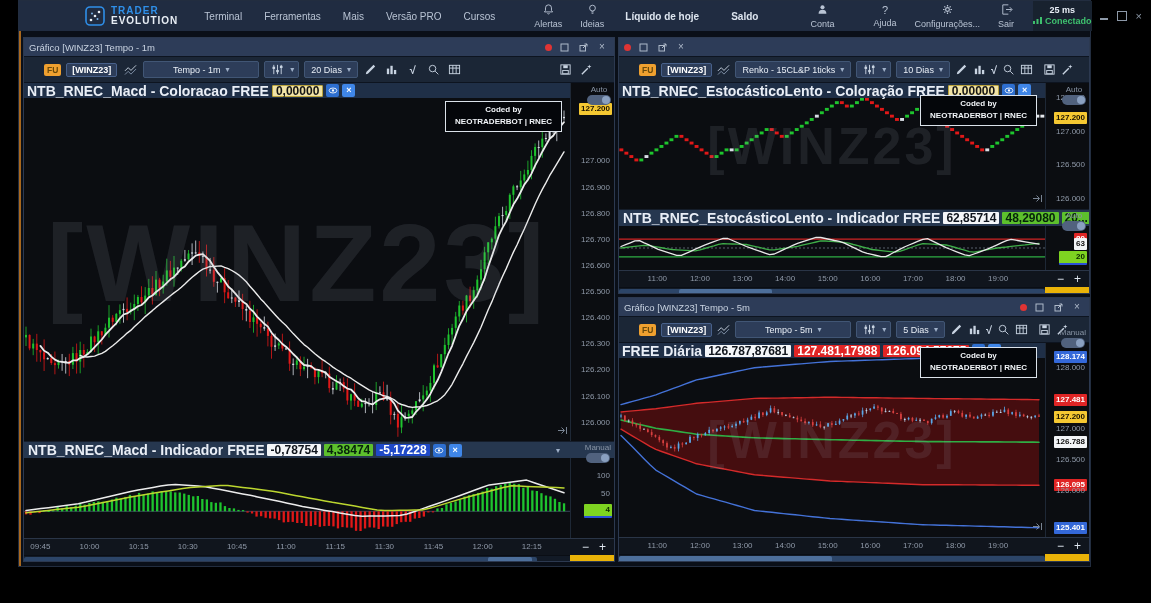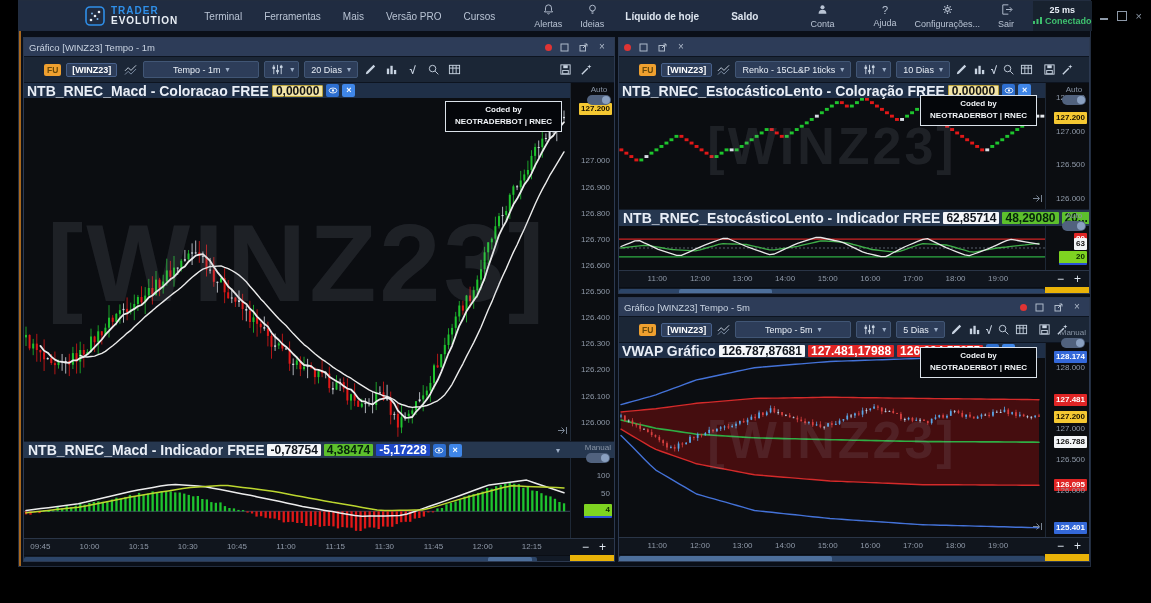--- a/index.html
+++ b/index.html
@@ -1362,21 +1362,21 @@
               <line x1="408.5" y1="72.3374416831453" x2="408.5" y2="75.3" stroke="#bcd2ea" stroke-width="0.8"></line>
               <rect x="407.6" y="73.2" width="1.7" height="1.0" fill="#bcd2ea"></rect>
               <line x1="412.3" y1="73.14708977597846" x2="412.3" y2="76.4" stroke="#bcd2ea" stroke-width="0.8"></line>
               <rect x="411.5" y="73.8" width="1.7" height="1.0" fill="#bcd2ea"></rect>
               <line x1="416.2" y1="72.48149423967224" x2="416.2" y2="75.2" stroke="#5aa7e8" stroke-width="0.8"></line>
               <rect x="415.3" y="72.5" width="1.7" height="1.6" fill="#5aa7e8"></rect>
               <line x1="420.0" y1="70.82341419717989" x2="420.0" y2="73.9" stroke="#d84040" stroke-width="0.8"></line>
               <rect x="419.1" y="72.5" width="1.7" height="1.2" fill="#d84040"></rect>
             </svg><div class="wmark" style="font-size: 52px;">[WINZ23]</div><div class="strip">
               <span class="igroup">
-                <span class="ilabel">VWAP Gráfico</span>
+                <span class="ilabel">FREE Diária</span>
                 <span class="chip chip-w">126.787,87681</span>
                 <span class="chip chip-r">127.481,17988</span>
                 <span class="chip chip-r">126.094,57375</span>
                 <span class="">
                   <span class="mini mini-eye">
                     <svg viewBox="0 0 12 10">
                       <ellipse cx="6" cy="5" rx="4.6" ry="3" fill="none" stroke="#fff"></ellipse>
                       <circle cx="6" cy="5" r="1.4" fill="#fff"></circle>
                     </svg>
                   </span>

